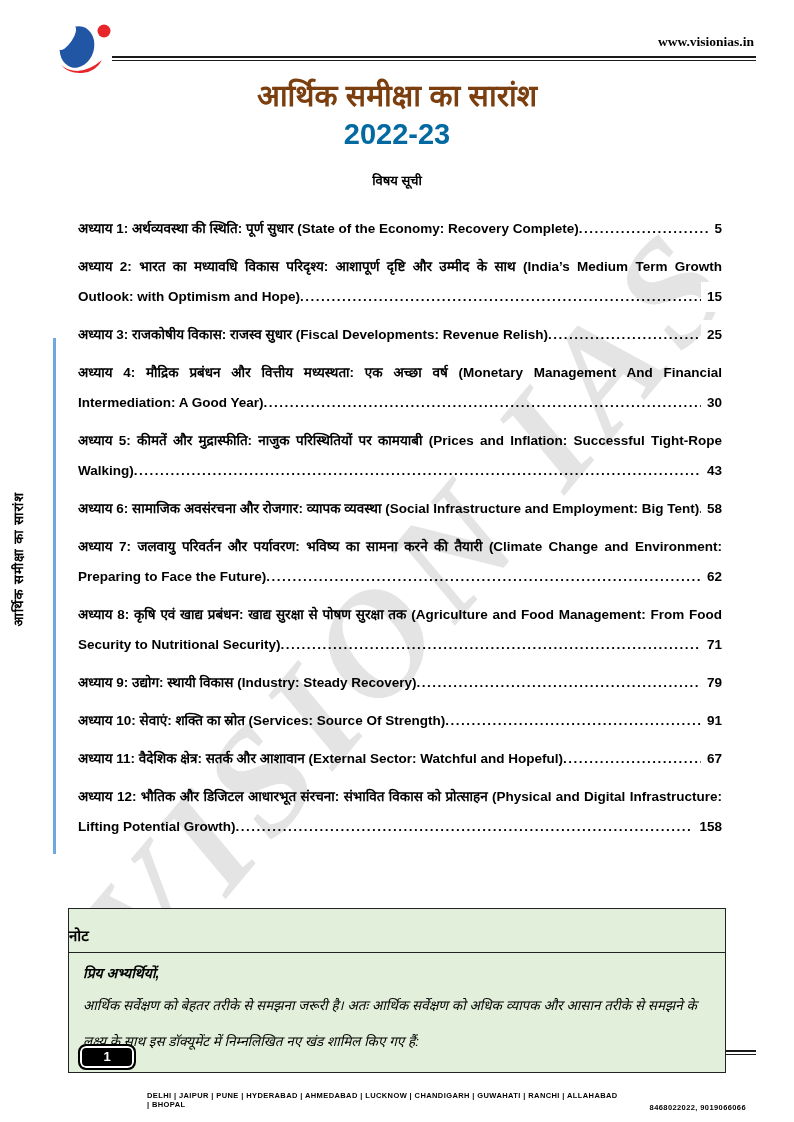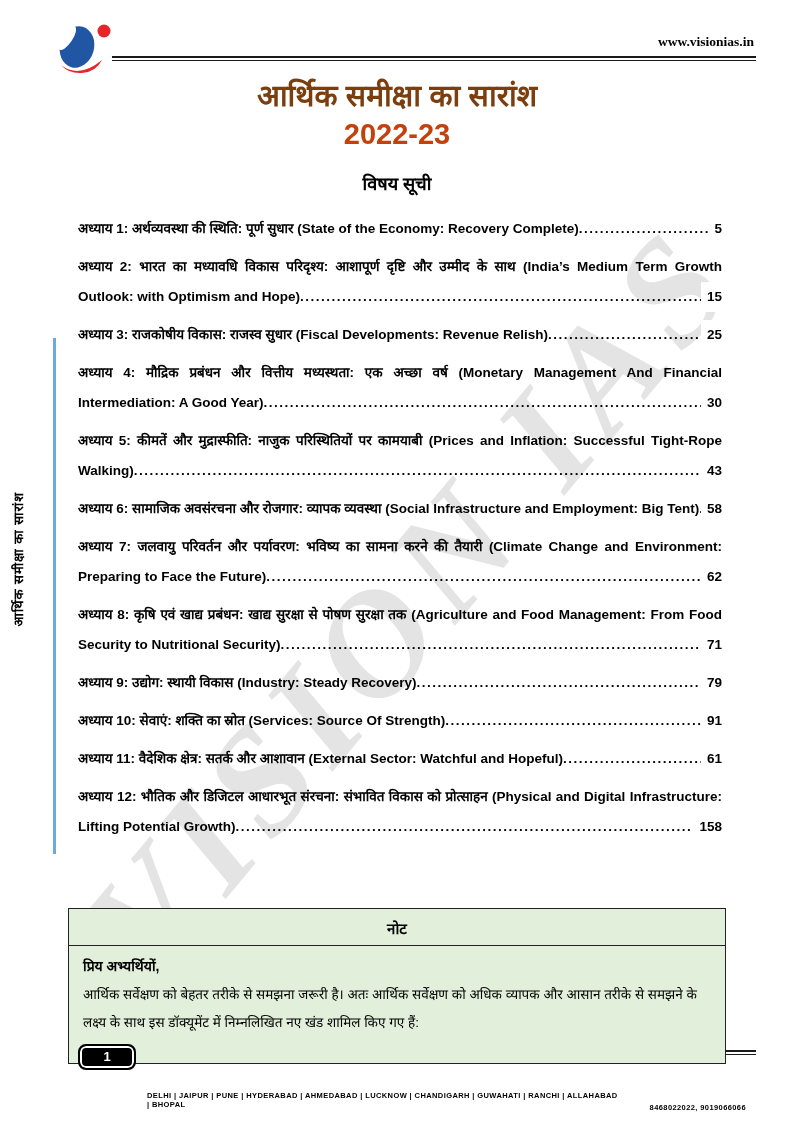--- a/index.html
+++ b/index.html
@@ -47,27 +47,27 @@
     position: absolute; top: 74px; left: 0; right: 0;
     text-align: center;
     font-size: 30px; font-weight: bold;
     color: #7B3E0E;
     z-index: 1;
   }
   .doc-year {
     position: absolute; top: 118px; left: 0; right: 0;
     text-align: center;
     font-size: 29px; font-weight: bold;
-    color: #c2410c;
+    color: #0369a1;
     z-index: 1;
   }
   .toc-heading {
     position: absolute; top: 171px; left: 0; right: 0;
     text-align: center;
-    font-size: 18px; font-weight: bold;
+    font-size: 13px; font-weight: bold;
     z-index: 1;
   }
 
   
   .toc { position: absolute; top: 214px; left: 78px; right: 72px; z-index: 1; }
   .toc-entry {
     position: relative;
     overflow: hidden;
     text-align: justify;
     font-weight: bold;
@@ -110,28 +110,27 @@
   }
 
   
   .note {
     position: absolute; top: 908px; left: 68px; right: 68px;
     background: #E2EFDA;
     border: 1.4px solid #222;
     z-index: 3;
   }
   .note-head {
-    text-align: center;
     font-weight: bold; font-size: 15px;
-    padding: 9px 0 7px;
+    padding: 16px 0 7px;
     border-bottom: 1.4px solid #222;
   }
-  .note-body { padding: 10px 14px 26px; }
+  .note-body { padding: 10px 14px 12px; font-style: italic; }
   .note-sal { font-weight: bold; font-size: 14px; margin: 0 0 6px; }
-  .note-text { font-size: 13.5px; line-height: 28px; margin: 0; }
+  .note-text { font-size: 13.5px; line-height: 36px; margin: 0; }
 
   
   .footer-rule {
     position: absolute; top: 1050px; left: 134px; right: 38px;
     height: 2px;
     border-top: 2.5px solid #1a1a1a;
     border-bottom: 1px solid #1a1a1a;
     z-index: 2;
   }
   .page-badge {
@@ -224,21 +223,21 @@
       <span class="toc-page">79</span>
     </div>
 
     <div class="toc-entry">
       <span class="toc-text">अध्याय 10: सेवाएं: शक्ति का स्रोत (Services: Source Of Strength)</span><span class="leader">................................................................................................................................................................................................................................................................................................................................................................................................................</span>
       <span class="toc-page">91</span>
     </div>
 
     <div class="toc-entry">
       <span class="toc-text">अध्याय 11: वैदेशिक क्षेत्र: सतर्क और आशावान (External Sector: Watchful and Hopeful)</span><span class="leader">................................................................................................................................................................................................................................................................................................................................................................................................................</span>
-      <span class="toc-page">61</span>
+      <span class="toc-page">67</span>
     </div>
 
     <div class="toc-entry">
       <span class="toc-text">अध्याय 12: भौतिक और डिजिटल आधारभूत संरचना: संभावित विकास को प्रोत्साहन (Physical and Digital Infrastructure: Lifting Potential Growth)</span><span class="leader">................................................................................................................................................................................................................................................................................................................................................................................................................</span>
       <span class="toc-page">158</span>
     </div>
   </div>
 
   <div class="side-label">आर्थिक समीक्षा का सारांश</div>
   <div class="side-line"></div>

